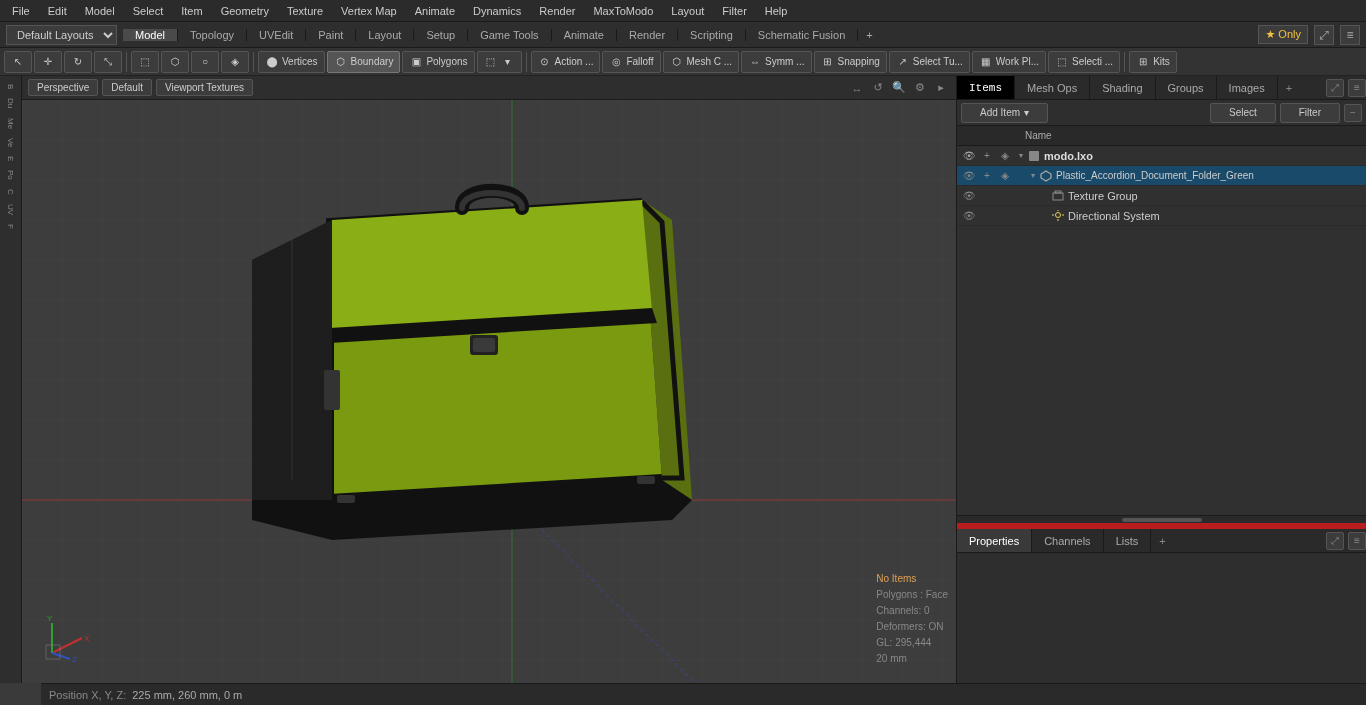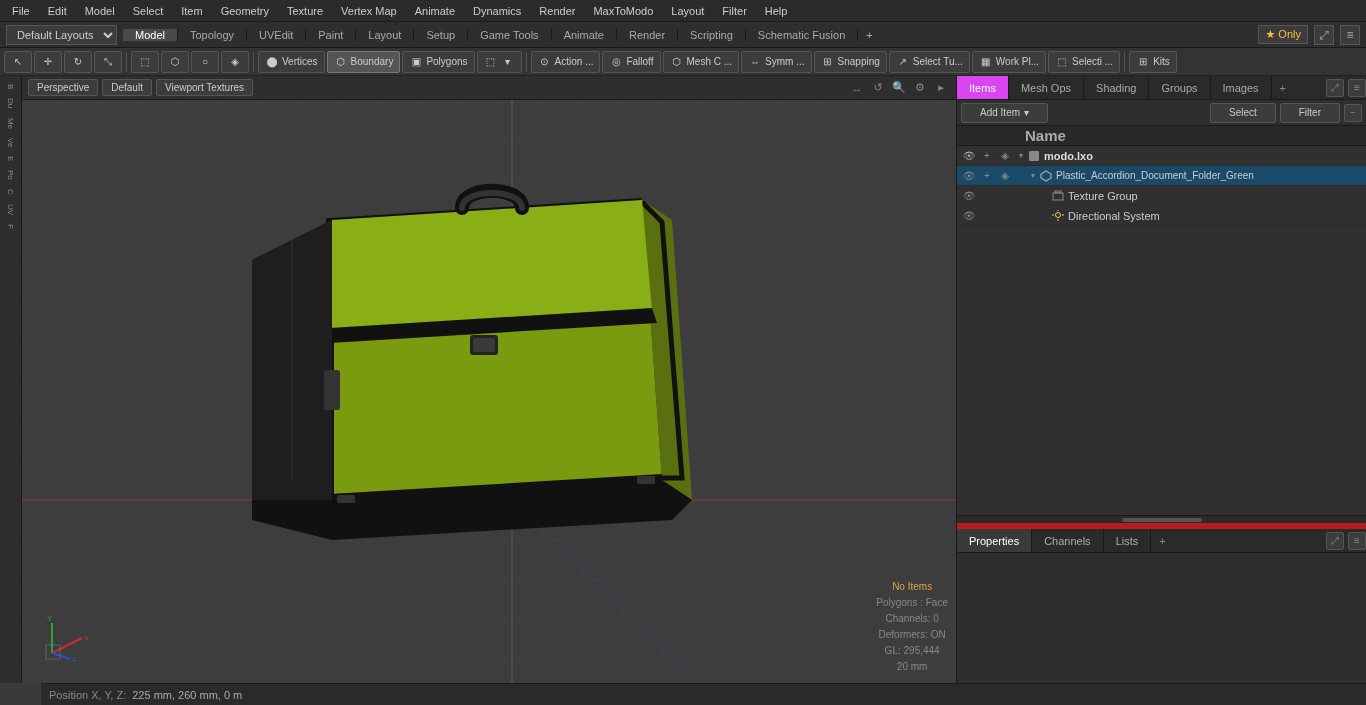--- a/index.html
+++ b/index.html
@@ -40,48 +40,48 @@
     .vp-btn { padding: 2px 8px; background: #3c3c3c; border: 1px solid #555; border-radius: 2px; cursor: pointer; color: #ccc; font-size: 10px; }
     #viewport-canvas { position: absolute; top: 24px; left: 0; right: 0; bottom: 0; background: #404040; overflow: hidden; }
 
     
     .grid-canvas { position: absolute; top: 0; left: 0; width: 100%; height: 100%; }
 
     
     #right-panel { width: 410px; background: #2e2e2e; border-left: 1px solid #1a1a1a; display: flex; flex-direction: column; }
     #panel-tabs { display: flex; align-items: center; height: 24px; background: #2a2a2a; border-bottom: 1px solid #1a1a1a; }
     .panel-tab { padding: 0 12px; height: 100%; display: flex; align-items: center; cursor: pointer; font-size: 11px; color: #aaa; border-right: 1px solid #1a1a1a; }
-    .panel-tab.active { background: #d946ef; color: #fff; }
+    .panel-tab.active { background: #000000; color: #fff; font-family: Liberation Mono, monospace; }
     .panel-tab-plus { padding: 0 8px; color: #888; cursor: pointer; }
     #panel-toolbar { display: flex; align-items: center; height: 26px; background: #2e2e2e; border-bottom: 1px solid #1a1a1a; padding: 0 4px; gap: 4px; }
     .panel-tb-btn { padding: 2px 18px; background: #3c3c3c; border: 1px solid #555; border-radius: 2px; cursor: pointer; color: #ccc; font-size: 10px; height: 20px; display: flex; align-items: center; }
     #panel-col-header { display: flex; align-items: center; height: 20px; background: #292929; border-bottom: 1px solid #1a1a1a; padding: 0 4px; gap: 4px; }
     .col-eye { width: 16px; }
-    .col-name { flex: 1; font-size: 15px; color: #aaa; padding-left: 4px; font-weight: bold; }
+    .col-name { flex: 1; font-size: 10px; color: #aaa; padding-left: 4px; }
     #scene-tree { flex: 1; background: #303030; overflow-y: auto; }
     .tree-item { display: flex; align-items: center; height: 20px; padding: 0 4px; cursor: pointer; border-bottom: 1px solid #2a2a2a; }
     .tree-item.selected { background: #1a4a6a; }
     .tree-eye { width: 16px; height: 16px; display: flex; align-items: center; justify-content: center; color: #666; font-size: 10px; margin-right: 2px; }
     .tree-eye.visible { color: #aaa; }
     .tree-indent { display: inline-block; }
     .tree-arrow { width: 12px; display: inline-flex; align-items: center; justify-content: center; color: #888; font-size: 8px; }
     .tree-icon { width: 14px; height: 14px; display: inline-flex; align-items: center; justify-content: center; margin-right: 3px; }
     .tree-label { font-size: 11px; color: #ccc; flex: 1; }
     .tree-label.bold { font-weight: bold; color: #ddd; }
 
     
     #properties-area { height: 160px; border-top: 6px solid #b91c1c; background: #2e2e2e; }
     #properties-tabs { display: flex; align-items: center; height: 24px; background: #2a2a2a; border-bottom: 1px solid #1a1a1a; }
     .prop-tab { padding: 0 12px; height: 100%; display: flex; align-items: center; cursor: pointer; font-size: 11px; color: #aaa; border-right: 1px solid #1a1a1a; }
     .prop-tab.active { background: #3a3a3a; color: #fff; }
     .prop-tab-plus { padding: 0 8px; color: #888; cursor: pointer; }
     #properties-content { padding: 6px; flex: 1; }
 
     
-    #viewport-info { position: absolute; bottom: 8px; right: 8px; text-align: center; font-size: 10px; color: #888; line-height: 1.6; }
+    #viewport-info { position: absolute; bottom: 16px; right: 8px; text-align: left; font-size: 10px; color: #888; line-height: 1.6; }
     .info-highlight { color: #e0a050; }
 
     
     #axis-indicator { position: absolute; bottom: 20px; left: 20px; width: 50px; height: 50px; }
 
     
     .side-label { writing-mode: vertical-rl; text-orientation: mixed; font-size: 8px; color: #888; padding: 4px 2px; cursor: pointer; white-space: nowrap; }
 
     
     .panel-right-ctrl { margin-left: auto; display: flex; align-items: center; gap: 4px; }

